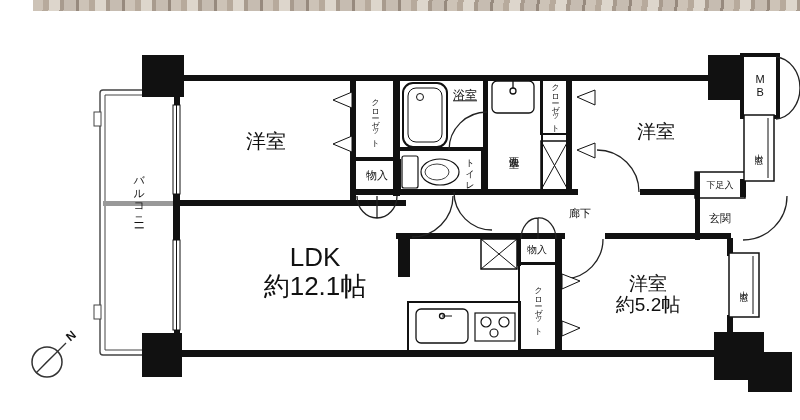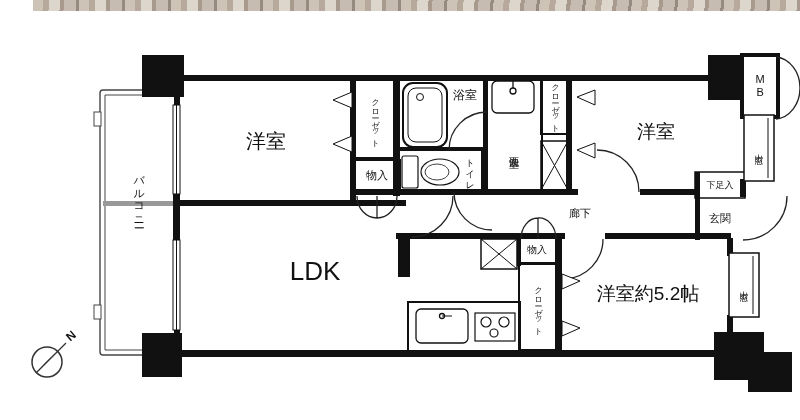--- a/index.html
+++ b/index.html
@@ -12,23 +12,23 @@
     background:repeating-linear-gradient(93deg,
       #cdc3b7 0 10px,#b7aa9c 10px 16px,#ddd6cc 16px 27px,
       #a89b8e 27px 31px,#c6bcb1 31px 43px,#978a7e 43px 46px);
   }
   svg.plan{position:absolute;left:0;top:0;}
   .lbl{
     position:absolute;transform:translate(-50%,-50%);
     white-space:nowrap;color:#111;line-height:1.12;text-align:center;
   }
   .v{writing-mode:vertical-rl;text-orientation:upright;letter-spacing:1px;}
-  .room{display:flex;flex-direction:row;align-items:center;font-weight:500;}
+  .room{display:flex;flex-direction:column;align-items:center;font-weight:500;}
   .fs26{font-size:26px;margin-left:23px;} .fs20{font-size:20px;} .fs19{font-size:19px;}
-  .fs12{font-size:12px;} .fs11{font-size:11px;} .fs10{font-size:10px;}
+  .fs12{font-size:12px;text-decoration:underline;} .fs11{font-size:11px;} .fs10{font-size:10px;}
   .fs9{font-size:9px;} .fs8{font-size:8px;}
 </style>
 </head>
 <body>
 
 <div class="stage">
 
   <div class="wood"></div>
 
   <svg class="plan" width="800" height="420" viewBox="0 0 800 420">
@@ -182,20 +182,21 @@
     <span>洋室</span>
   </div>
 
   <div class="lbl room fs19" style="left:648px;top:294px;">
     <span>洋室</span>
     <span>約5.2帖</span>
   </div>
 
   <div class="lbl room fs26" style="left:292px;top:272px;">
     <span>LDK</span>
+    <span>約12.1帖</span>
   </div>
 
   <div class="lbl v fs11" style="left:139px;top:196px;">バルコニー</div>
 
   <div class="lbl v fs8" style="left:374px;top:119px;">クローゼット</div>
 
   <div class="lbl fs11" style="left:377px;top:175px;">物入</div>
 
   <div class="lbl fs12" style="left:465px;top:96px;">浴室</div>
 

